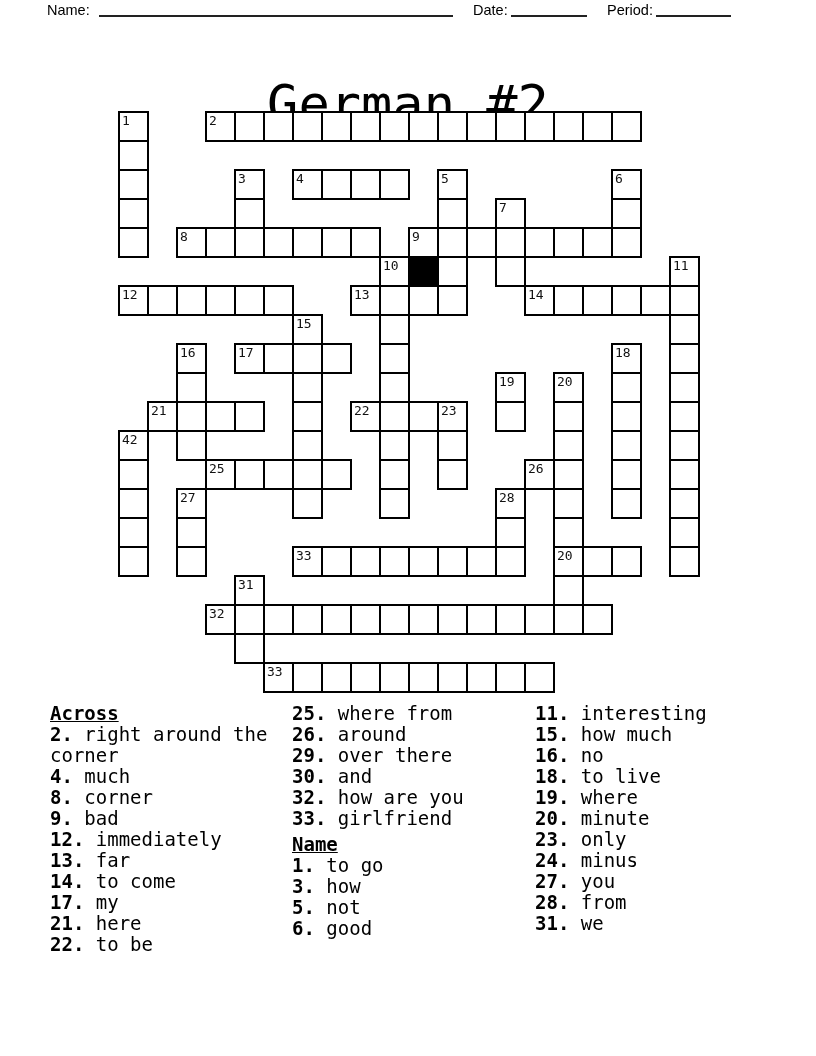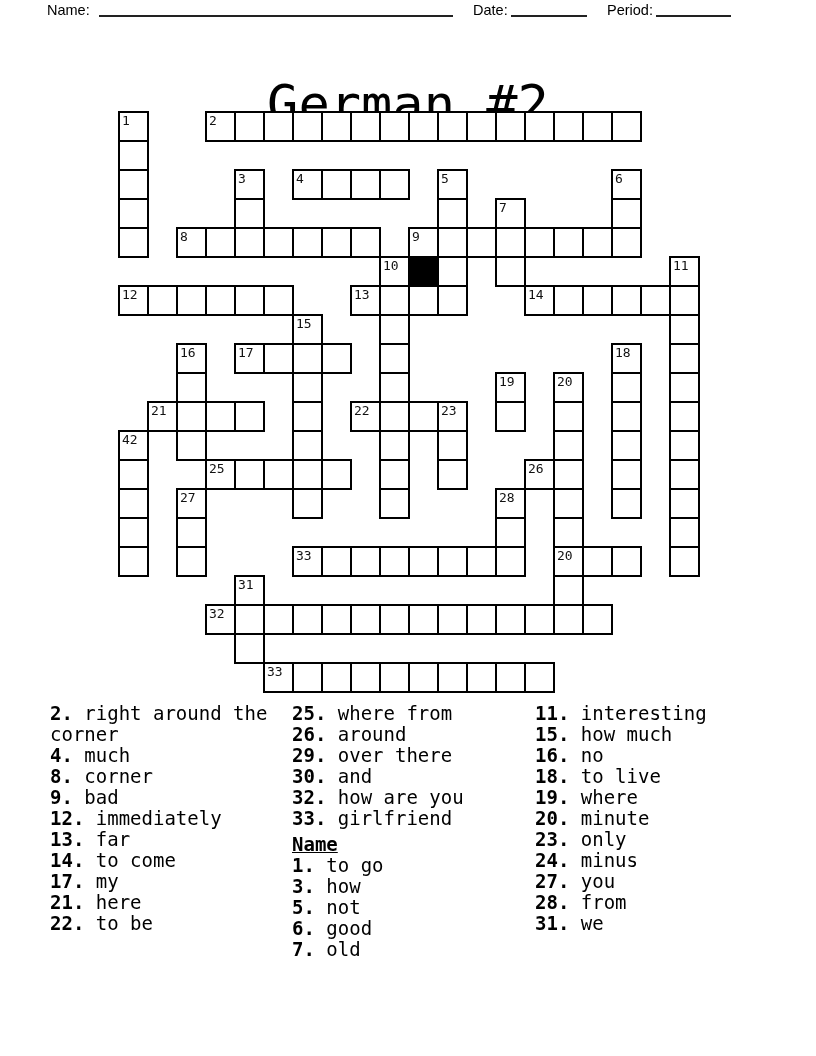--- a/index.html
+++ b/index.html
@@ -274,20 +274,21 @@
       <div class="cell" style="left: 379px; top: 662px;"></div>
       <div class="cell" style="left: 408px; top: 662px;"></div>
       <div class="cell" style="left: 437px; top: 662px;"></div>
       <div class="cell" style="left: 466px; top: 662px;"></div>
       <div class="cell" style="left: 495px; top: 662px;"></div>
       <div class="cell" style="left: 524px; top: 662px;"></div>
       <div class="cell black" style="left: 408px; top: 256px;"></div>
     </div>
 
   <div class="cluecol" style="left:50px;width:243px">
+    <div class="clue-header">Across</div>
     <div>
         <div class="clue"><span class="cnum">2.</span> right around the corner</div>
         <div class="clue"><span class="cnum">4.</span> much</div>
         <div class="clue"><span class="cnum">8.</span> corner</div>
         <div class="clue"><span class="cnum">9.</span> bad</div>
         <div class="clue"><span class="cnum">12.</span> immediately</div>
         <div class="clue"><span class="cnum">13.</span> far</div>
         <div class="clue"><span class="cnum">14.</span> to come</div>
         <div class="clue"><span class="cnum">17.</span> my</div>
         <div class="clue"><span class="cnum">21.</span> here</div>
@@ -303,21 +304,20 @@
         <div class="clue"><span class="cnum">30.</span> and</div>
         <div class="clue"><span class="cnum">32.</span> how are you</div>
         <div class="clue"><span class="cnum">33.</span> girlfriend</div>
       </div>
     <div class="clue-header down-header">Name</div>
     <div>
         <div class="clue"><span class="cnum">1.</span> to go</div>
         <div class="clue"><span class="cnum">3.</span> how</div>
         <div class="clue"><span class="cnum">5.</span> not</div>
         <div class="clue"><span class="cnum">6.</span> good</div>
-        <div class="clue"><span class="cnum">7.</span> old</div>
       </div>
   </div>
 
   <div class="cluecol" style="left:535px;width:278px">
     <div>
         <div class="clue"><span class="cnum">11.</span> interesting</div>
         <div class="clue"><span class="cnum">15.</span> how much</div>
         <div class="clue"><span class="cnum">16.</span> no</div>
         <div class="clue"><span class="cnum">18.</span> to live</div>
         <div class="clue"><span class="cnum">19.</span> where</div>

